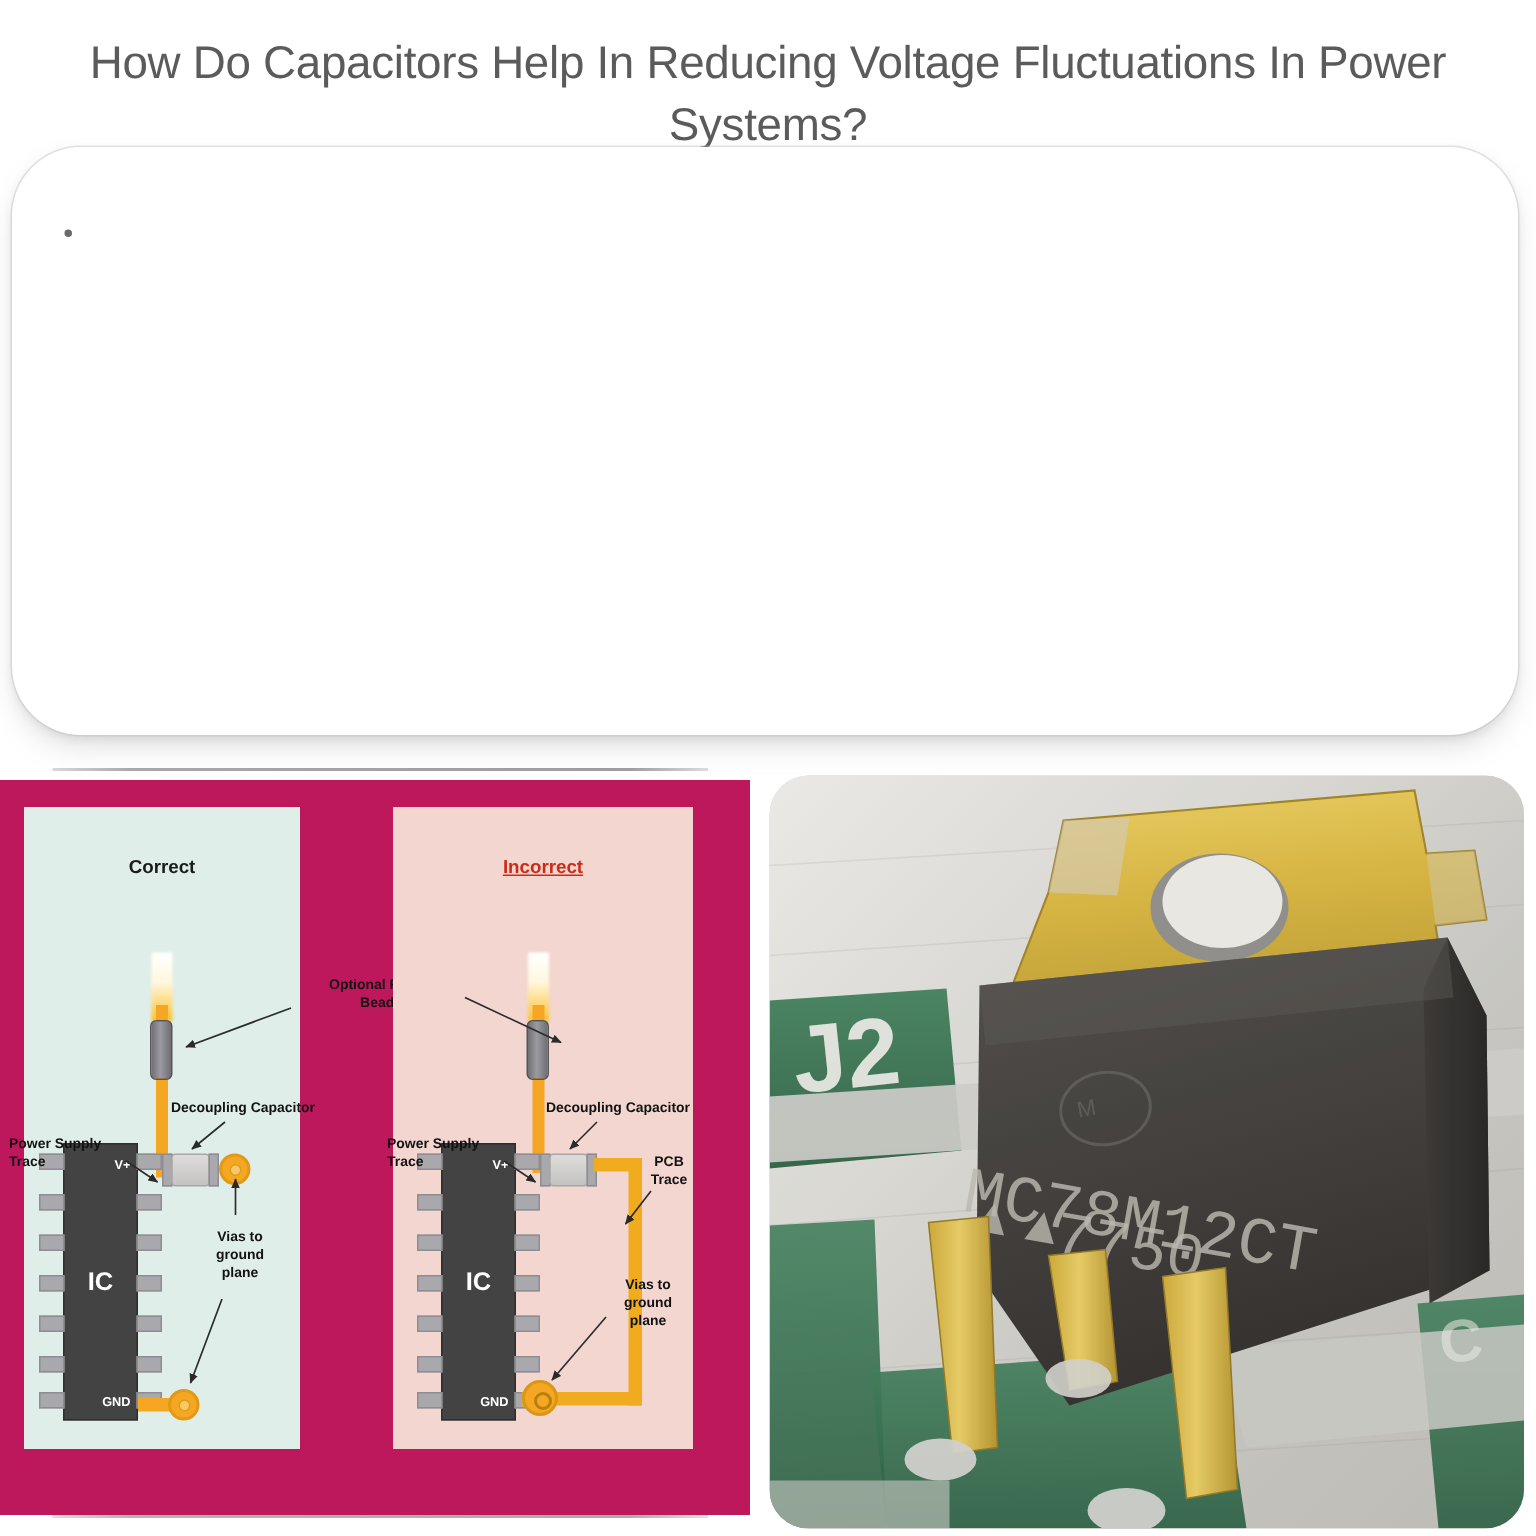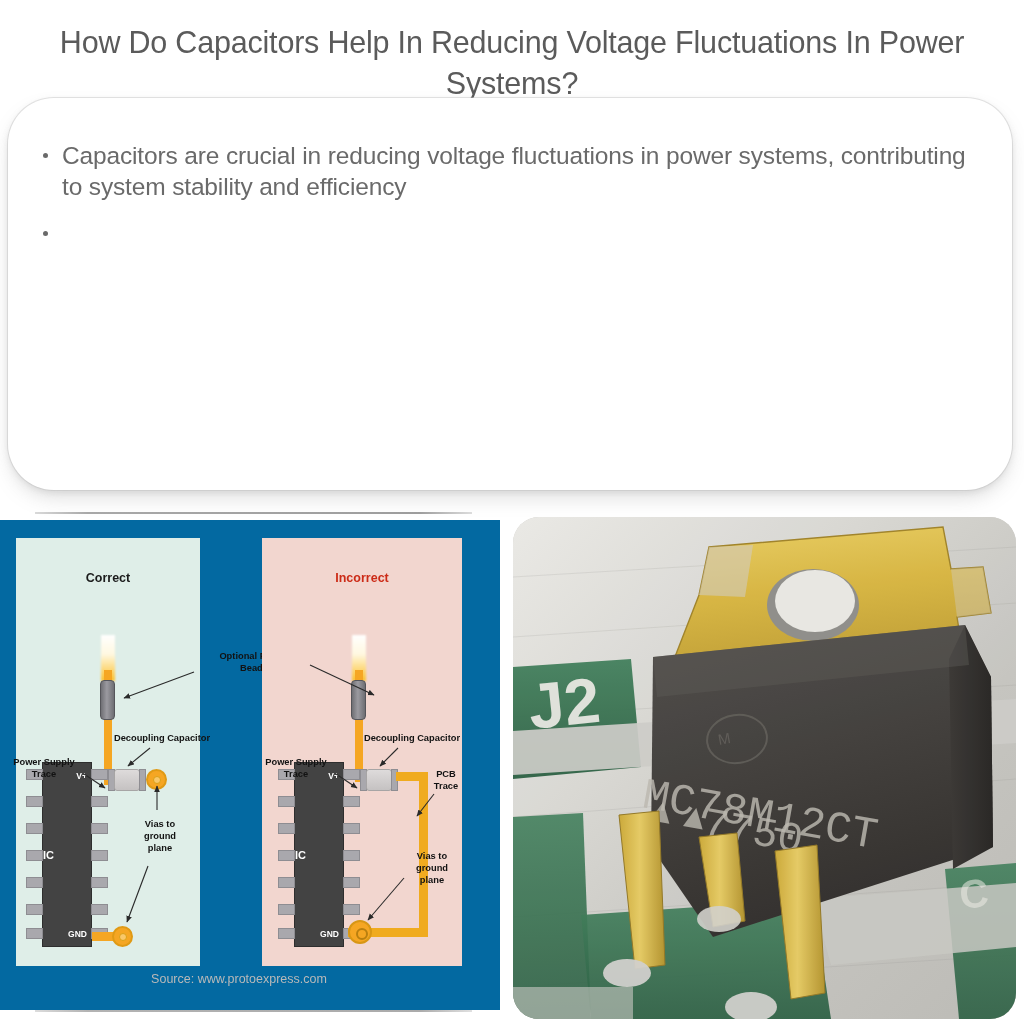--- a/index.html
+++ b/index.html
@@ -66,47 +66,47 @@
     background:linear-gradient(90deg,#d9d9d9,#a8a8a8 12%,#9d9d9d 88%,#dcdcdc);
   }
   .hr-bot {
     position:absolute; left:35px; top:1010px; width:437px; height:2px;
     background:linear-gradient(90deg,#dcdcdc,#b3b3b3 12%,#ababab 88%,#e0e0e0);
   }
 
   
   .diagram {
     position:absolute; left:0px; top:520px; width:500px; height:490px;
-    background:#0369a1;
+    background:#be185d;
   }
   .panel {
     position:absolute; top:18px; height:428px;
     overflow:hidden;
   }
   .panel-correct { left:16px; width:184px; background:#dfeee8; }
   .panel-incorrect { left:262px; width:200px; background:#f2d6cf; }
 
   .panel-title {
     position:absolute; top:33px; width:100%;
     text-align:center;
     font-size:12.5px; font-weight:bold;
     font-family:"Liberation Sans", sans-serif;
   }
   .panel-correct .panel-title{ color:#1b1b1b; }
-  .panel-incorrect .panel-title{ color:#cc2b17; }
+  .panel-incorrect .panel-title{ color:#cc2b17;text-decoration:underline; }
 
   
   .ic {
     position:absolute;
     background:#434343;
     border:1px solid #2e2e2e;
   }
   .ic .ic-name {
     position:absolute; left:0; right:0; top:50%; transform:translateY(-50%);
-    color:#ffffff; font-size:11px; font-weight:bold;
+    text-align:center; color:#ffffff; font-size:17px; font-weight:bold;
   }
   .ic .pinlabel {
     position:absolute; right:4px; color:#ffffff; font-size:8.5px; font-weight:bold;
   }
   .pin {
     position:absolute; width:17px; height:11px;
     background:#a9a8ad; border:1px solid #8e8d92;
   }
 
   
@@ -151,21 +151,21 @@
     border:2px solid #b97f0f;
   }
 
   .dlabel {
     position:absolute;
     font-size:9.3px; line-height:12px;
     color:#121212; font-weight:bold;
     font-family:"Liberation Sans", sans-serif;
     text-align:center;
   }
-  .dlabel.left { text-align:center; }
+  .dlabel.left { text-align:left; }
 
   .arrow-svg { position:absolute; left:0; top:0; width:500px; height:490px; pointer-events:none; }
 
   .source {
     position:absolute; left:16px; top:452px; width:446px;
     text-align:center; font-size:12.5px; color:#b9b9b9;
   }
 
   
   .photo {
@@ -178,24 +178,20 @@
 </head>
 <body>
 
 <div id="page">
 
   <div class="title">How Do Capacitors Help In Reducing Voltage Fluctuations In Power Systems?</div>
 
   <div class="card"></div>
 
   <div class="bullets">
-    <div class="bullet">
-      <span class="dot"></span>
-      <span>Capacitors are crucial in reducing voltage fluctuations in power systems, contributing to system stability and efficiency</span>
-    </div>
     <div class="bullet">
       <span class="dot"></span>
     </div>
   </div>
 
   <div class="hr-top"></div>
   <div class="hr-bot"></div>
 
   <div class="diagram">
 
@@ -328,21 +324,20 @@
         <path d="M157,290 L157,266"></path>
 
         <path d="M148,346 L127,402"></path>
 
         <path d="M434,274 L417,296"></path>
 
         <path d="M404,358 L368,400"></path>
       </g>
     </svg>
 
-    <div class="source">Source: www.protoexpress.com</div>
   </div>
 
   <div class="photo">
     <svg viewBox="0 0 503 502" preserveAspectRatio="xMidYMid slice">
       <defs>
         <linearGradient id="metalbg" x1="0" y1="0" x2="1" y2="1">
           <stop offset="0%" stop-color="#e9e8e4"></stop>
           <stop offset="35%" stop-color="#d6d5d0"></stop>
           <stop offset="65%" stop-color="#c3c2bd"></stop>
           <stop offset="100%" stop-color="#b9b8b3"></stop>

